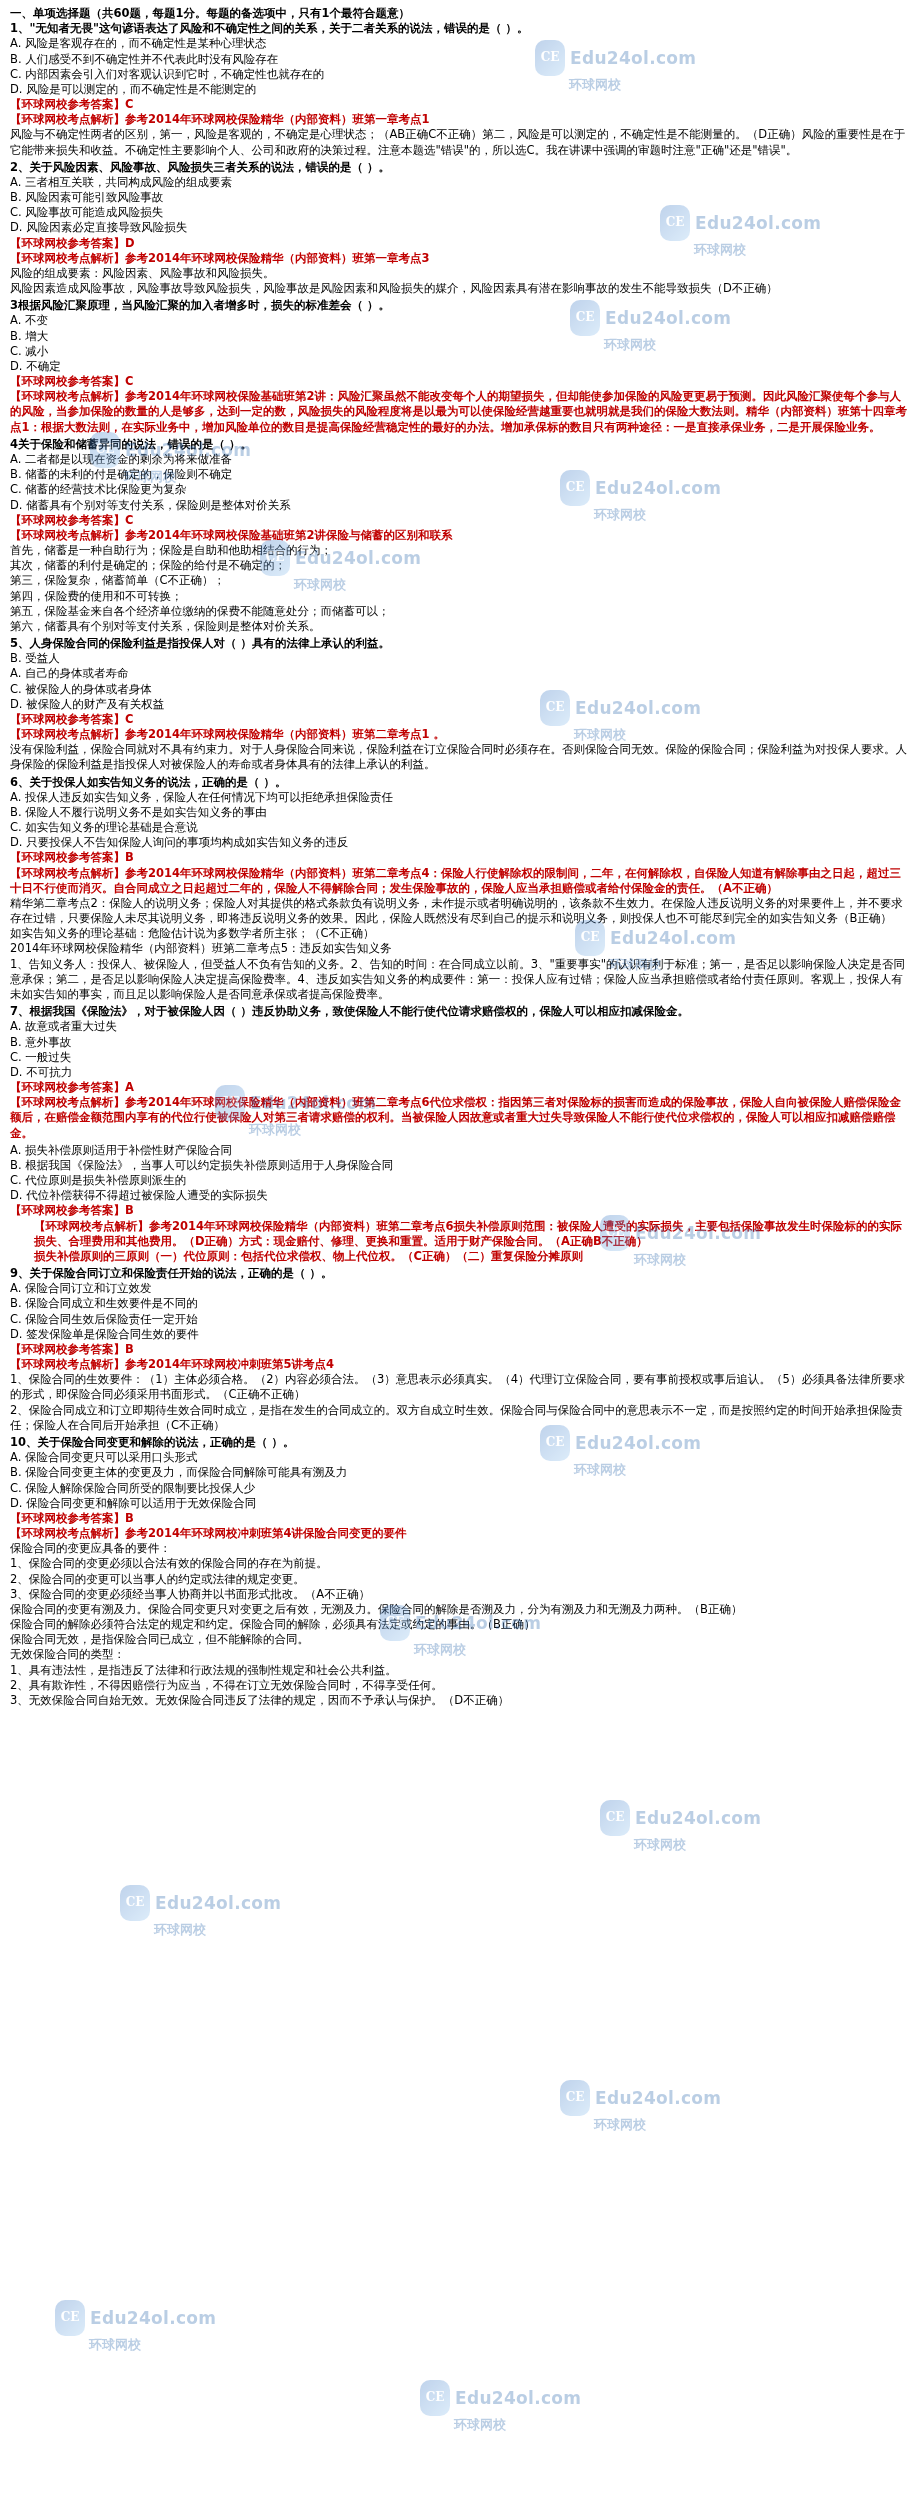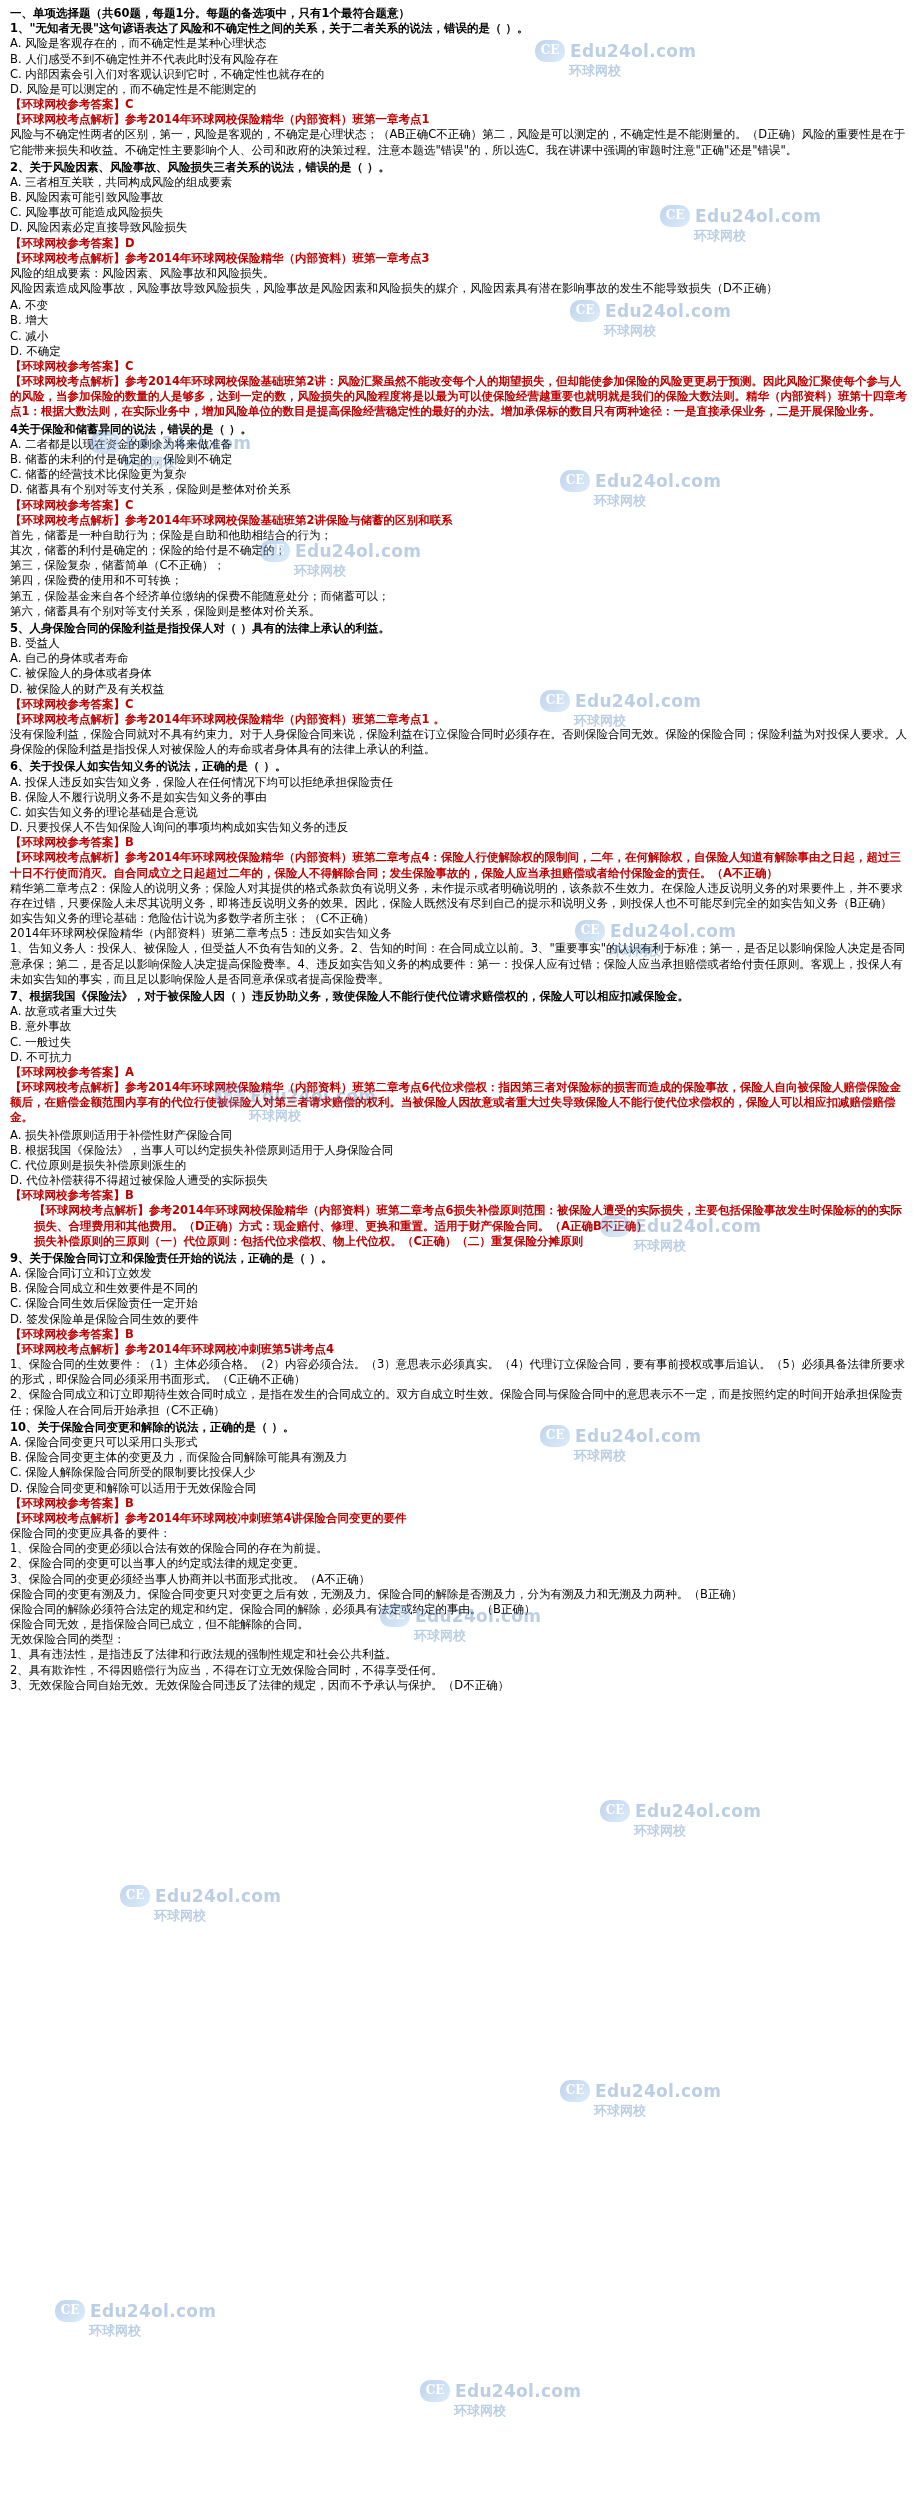--- a/index.html
+++ b/index.html
@@ -29,21 +29,21 @@
   p{margin:0;padding:0;}
   
   .wm{
     position:absolute;
     opacity:0.30;
     pointer-events:none;
     user-select:none;
     transform:none;
   }
   .wm .mark{
-    width:30px;height:22px;border-radius:10px;
+    width:30px;height:36px;border-radius:10px;
     background:linear-gradient(135deg,#2f6fc0,#8fc3f0);
     color:#fff;font-weight:bold;font-size:12px;
     display:flex;align-items:center;justify-content:center;
     font-family:"DejaVu Serif","Liberation Serif",serif;
   }
   .wm .txt1{color:#1f5fa8;font-size:17px;font-weight:bold;letter-spacing:.3px;}
   .wm .txt2{color:#1f5fa8;font-size:13px;font-weight:bold;}
   .wmbox{display:flex;flex-direction:column;}
   .wmrow{display:flex;align-items:center;gap:5px;}
 </style>
@@ -259,20 +259,21 @@
     <p class="opt">B. 风险因素可能引致风险事故</p>
     <p class="opt">C. 风险事故可能造成风险损失</p>
     <p class="opt">D. 风险因素必定直接导致风险损失</p>
     <p class="ans">【环球网校参考答案】D</p>
     <p class="ans">【环球网校考点解析】参考2014年环球网校保险精华（内部资料）班第一章考点3</p>
     <p class="expl" style="white-space:pre-line;">风险的组成要素：风险因素、风险事故和风险损失。
 风险因素造成风险事故，风险事故导致风险损失，风险事故是风险因素和风险损失的媒介，风险因素具有潜在影响事故的发生不能导致损失（D不正确）</p>
   </div>
 
   <div class="sec">
+    <p class="q-title">3根据风险汇聚原理，当风险汇聚的加入者增多时，损失的标准差会（    ）。</p>
     <p class="opt">A. 不变</p>
     <p class="opt">B. 增大</p>
     <p class="opt">C. 减小</p>
     <p class="opt">D. 不确定</p>
     <p class="ans">【环球网校参考答案】C</p>
     <p class="ans">【环球网校考点解析】参考2014年环球网校保险基础班第2讲：风险汇聚虽然不能改变每个人的期望损失，但却能使参加保险的风险更更易于预测。因此风险汇聚使每个参与人的风险，当参加保险的数量的人是够多，达到一定的数，风险损失的风险程度将是以最为可以使保险经营越重要也就明就是我们的保险大数法则。精华（内部资料）班第十四章考点1：根据大数法则，在实际业务中，增加风险单位的数目是提高保险经营稳定性的最好的办法。增加承保标的数目只有两种途径：一是直接承保业务，二是开展保险业务。</p>
     <p class="expl"></p>
   </div>
 
   <div class="sec">

